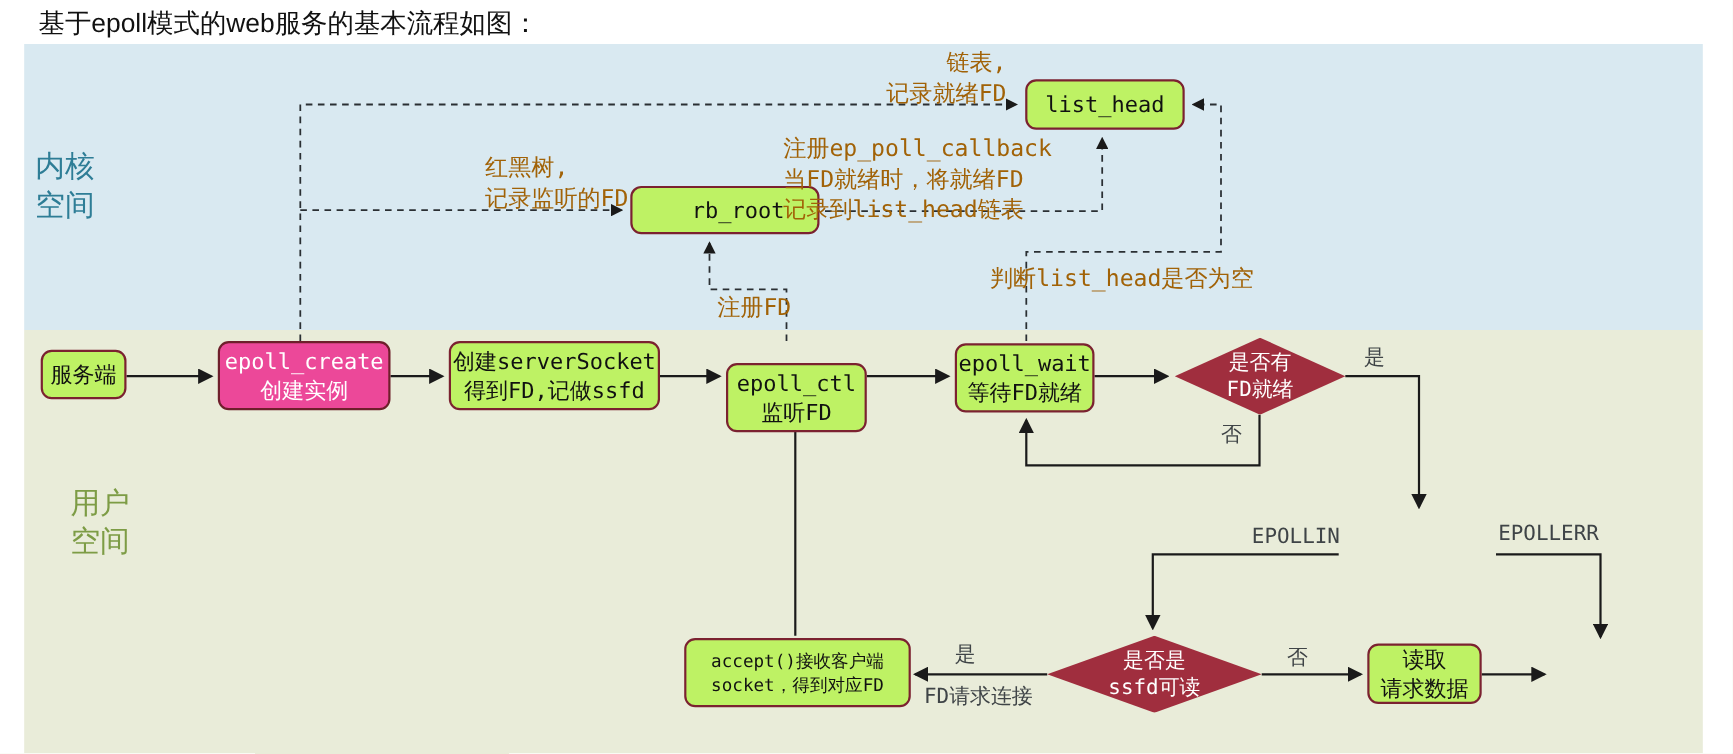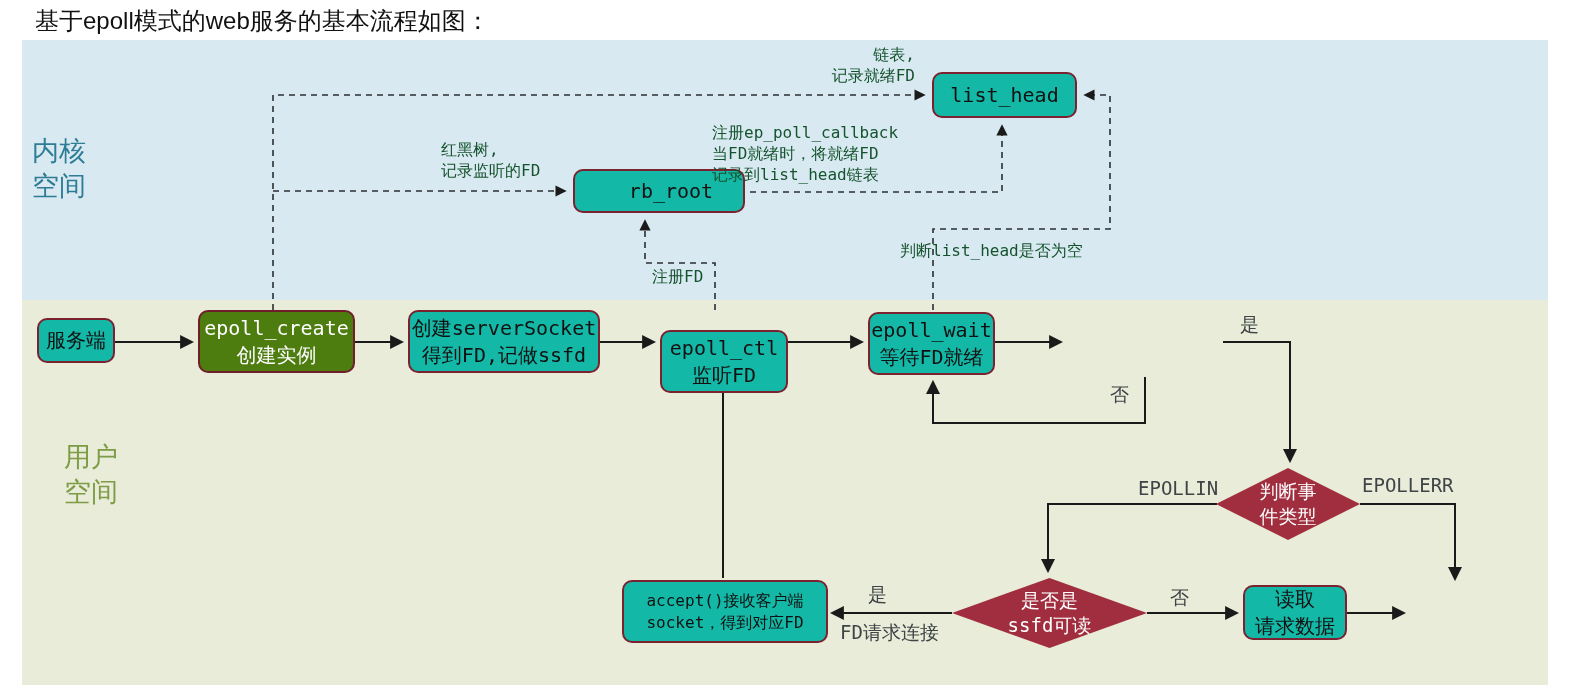--- a/index.html
+++ b/index.html
@@ -16,32 +16,32 @@
   .region.kernel{top:40px;height:260px;background:#d9e9f1;}
   .region.user{top:300px;height:385px;background:#e9ecd9;}
   .region-label{
     position:absolute;font-size:27px;font-weight:normal;line-height:1.28;
     font-family:"Liberation Sans","DejaVu Sans",sans-serif;
   }
   .region-label.kernel{left:32px;top:134px;color:#2e7d96;}
   .region-label.user{left:36px;top:440px;color:#7d9c45;margin-left:28px;}
   svg.wires{position:absolute;left:0;top:0;}
   .node{
-    position:absolute;box-sizing:border-box;background:#14b8a6;border:2.5px solid #7b2230;
+    position:absolute;box-sizing:border-box;background:#bef264;border:2.5px solid #7b2230;
     border-radius:10px;display:flex;flex-direction:column;align-items:center;justify-content:center;
     font-size:20px;line-height:1.35;text-align:center;color:#111;
   }
-  .node.red{background:#4d7c0f;border-color:#6e1f2b;color:#fff;}
+  .node.red{background:#ec4899;border-color:#6e1f2b;color:#fff;}
   .diamond{
     position:absolute;box-sizing:border-box;background:#a02e3e;color:#fff;
     display:flex;flex-direction:column;align-items:center;justify-content:center;
     font-size:19px;line-height:1.3;text-align:center;
     clip-path:polygon(50% 0,100% 50%,50% 100%,0 50%);
   }
-  .ann{position:absolute;font-size:16px;line-height:1.32;color:#14532d;white-space:nowrap;}
+  .ann{position:absolute;font-size:21px;line-height:1.32;color:#a16207;white-space:nowrap;}
   .ann.right{text-align:right;}
   .edge-label{position:absolute;font-size:19px;color:#3f4447;white-space:nowrap;}
   .line{display:block;}
 </style>
 </head>
 <body>
 
 <div id="stage">
 
   <div class="title">基于epoll模式的web服务的基本流程如图：</div>
@@ -110,23 +110,23 @@
   </div>
   <div class="node" style="left:660px;top:312px;width:128px;height:63px;margin-top:18px;">
     <span class="line">epoll_ctl</span>
     <span class="line">监听FD</span>
   </div>
   <div class="node" style="left:868px;top:312px;width:127px;height:63px;">
     <span class="line">epoll_wait</span>
     <span class="line">等待FD就绪</span>
   </div>
 
-  <div class="diamond" style="left:1216px;top:468px;width:144px;height:72px;">
-    <span class="line">判断事</span>
-    <span class="line">件类型</span>
+  <div class="diamond" style="left:1068px;top:307px;width:155px;height:70px;">
+    <span class="line">是否有</span>
+    <span class="line">FD就绪</span>
   </div>
   <div class="diamond" style="left:952px;top:578px;width:195px;height:70px;">
     <span class="line">是否是</span>
     <span class="line">ssfd可读</span>
   </div>
 
   <div class="node" style="left:622px;top:580px;width:206px;height:63px;font-size:16px;">
     <span class="line">accept()接收客户端</span>
     <span class="line">socket，得到对应FD</span>
   </div>

